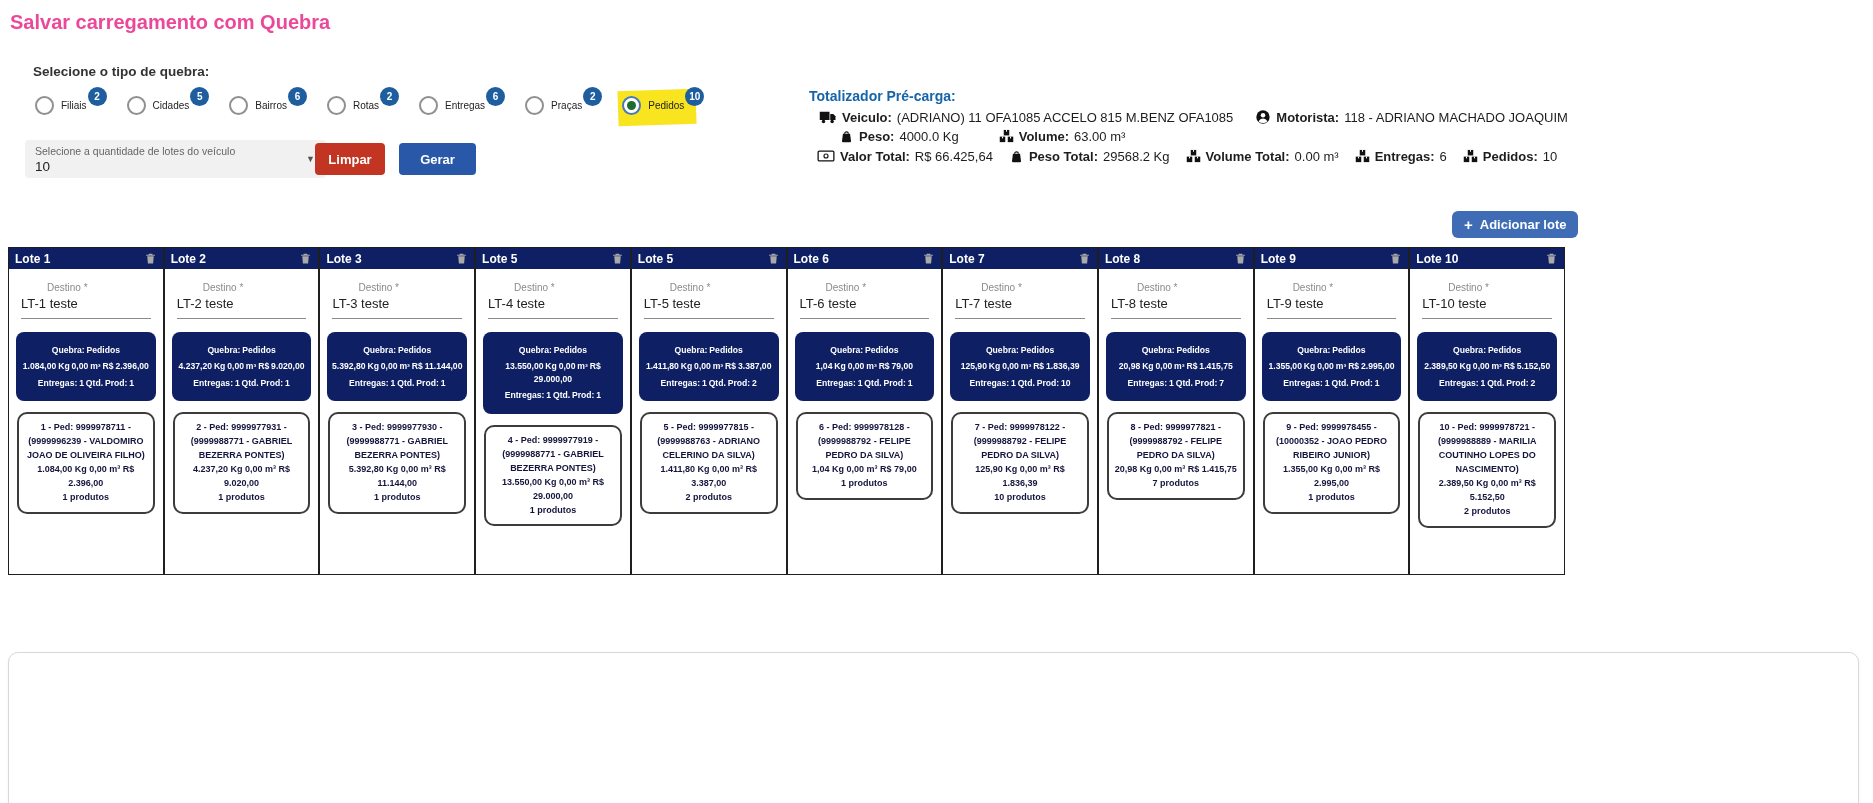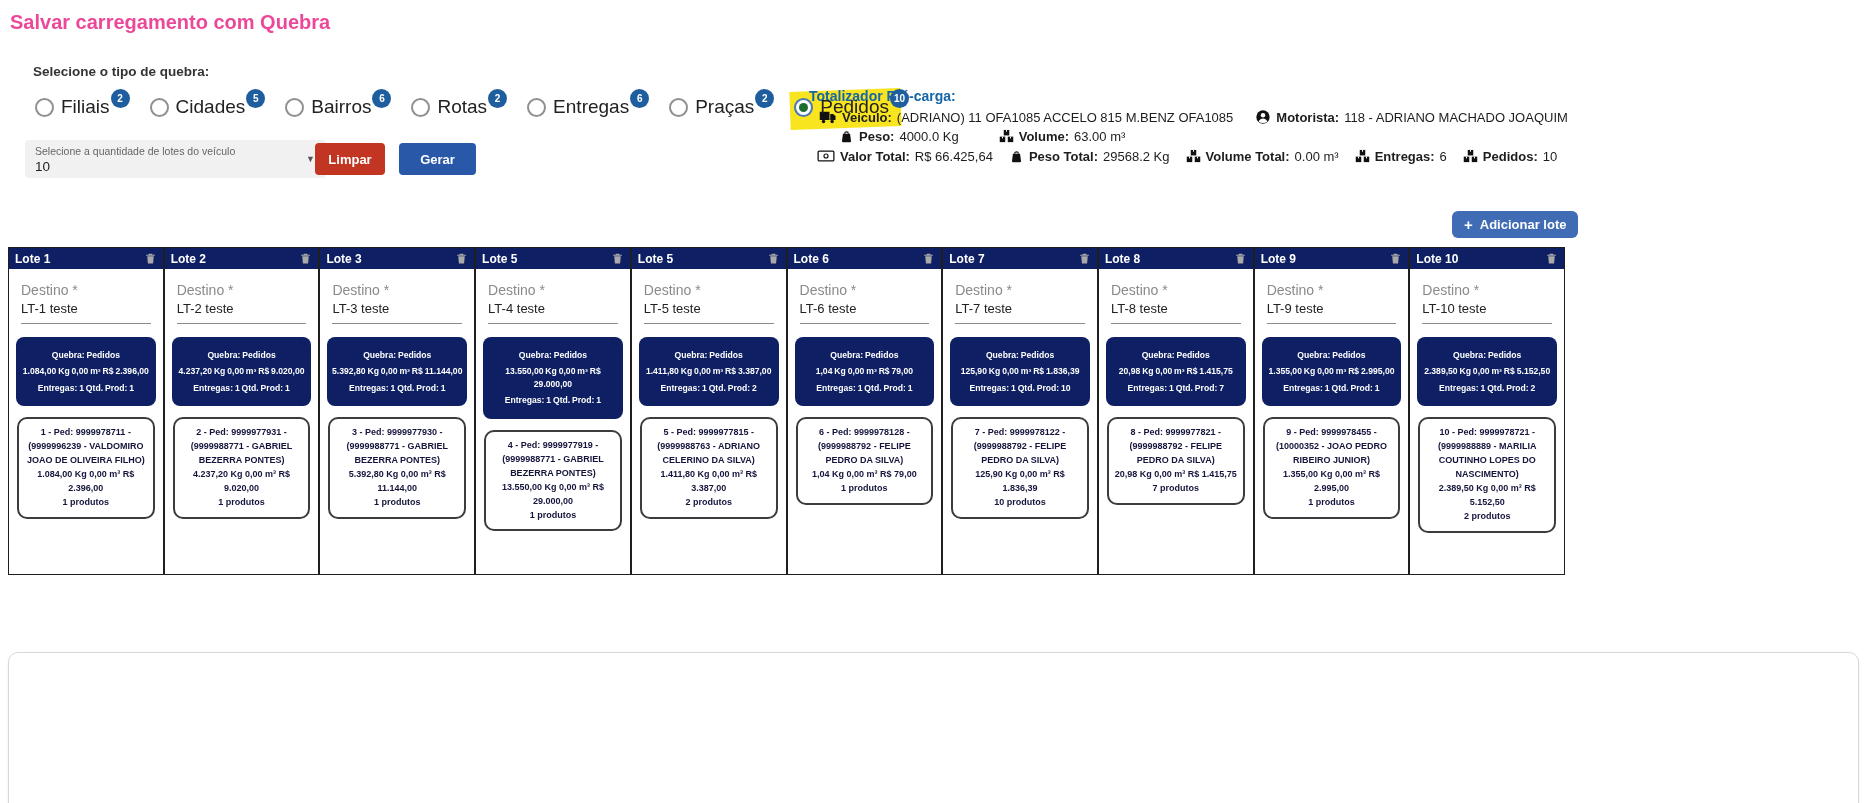--- a/index.html
+++ b/index.html
@@ -14,21 +14,21 @@
   
   .radio-row { position:absolute; left:33px; top:92px; display:flex; gap:16px; align-items:center; }
   .radio-item { position:relative; display:flex; align-items:center; cursor:pointer; padding:4px 2px; }
   .radio-item[data-selected="true"]::before { content:""; position:absolute; left:-2px; right:10px; top:-2px; bottom:-6px;
       background:#f8e41f; transform:rotate(-2deg); z-index:0; }
   .radio-circle { position:relative; z-index:1; width:19px; height:19px; border:2px solid #909090;
       border-radius:50%; background:#fff; display:inline-flex; align-items:center; justify-content:center; flex:0 0 auto; }
   .radio-item[data-selected="true"] .radio-circle { border-color:#4a7ab5; }
   .radio-dot { width:9px; height:9px; border-radius:50%; background:#1c6e2e; display:none; }
   .radio-item[data-selected="true"] .radio-dot { display:block; }
-  .radio-label { position:relative; z-index:1; margin-left:7px; font-size:19px; color:#222; }
+  .radio-label { position:relative; z-index:1; margin-left:7px; font-size:10px; color:#222; }
   .radio-badge { position:relative; z-index:2; top:-9px; margin-left:1px; min-width:19px; height:19px;
       border-radius:50%; background:#1e5d9e; color:#fff; font-size:10px; font-weight:bold;
       display:inline-flex; align-items:center; justify-content:center; }
 
   
   .select { position:absolute; left:25px; top:140px; width:301px; height:38px; background:#f1f1f1;
       border-radius:4px; padding:5px 26px 4px 10px; cursor:pointer; }
   .select-label { font-size:10.5px; color:#666; }
   .select-value { font-size:13.5px; color:#222; margin-top:2px; }
   .select-caret { position:absolute; right:11px; top:14px; font-size:9px; color:#555; }
@@ -61,21 +61,21 @@
   .add-lote .plus { font-size:15px; font-weight:bold; }
 
   
   .card-row { position:absolute; left:8px; top:247px; width:1557px; height:328px; display:flex; }
   .lote-card { flex:1 1 0; min-width:0; border:1px solid #1f1f1f; background:#fff; display:flex; flex-direction:column; }
   .lote-header { height:21px; background:#0e2063; color:#fff; display:flex; align-items:center;
       justify-content:space-between; padding:0 6px; flex:0 0 auto; }
   .lote-title { font-size:12px; font-weight:bold; }
   .trash { display:inline-flex; cursor:pointer; }
   .destino { margin:13px 12px 0 12px; border-bottom:1px solid #8a8a8a; padding-bottom:7px; cursor:text; }
-  .destino-label { font-size:14px; color:#8a8a8a; }
+  .destino-label { font-size:10px; color:#8a8a8a;margin-left:26px; }
   .destino-value { font-size:13px; color:#222; margin-top:3px; }
   .quebra-box { margin:13px 7px 0 7px; background:#0e2063; border-radius:8px; color:#fff;
       text-align:center; padding:8px 3px; font-size:8.6px; font-weight:bold; word-spacing:-0.5px; }
   .quebra-box .qline { margin:4px 0; line-height:1.45; }
   .order-card { margin:11px 8px 0 8px; border:2px solid #3c3c3c; border-radius:10px; background:#fff;
       text-align:center; padding:7px 5px; font-size:9px; font-weight:bold; color:#14143c;
       line-height:1.55; cursor:grab; }
 
   .bottom-panel { position:absolute; left:8px; top:652px; width:1851px; height:170px; background:#fff;
       border:1px solid #d8d8d8; border-radius:10px; box-shadow:0 1px 3px rgba(0,0,0,0.06); }

